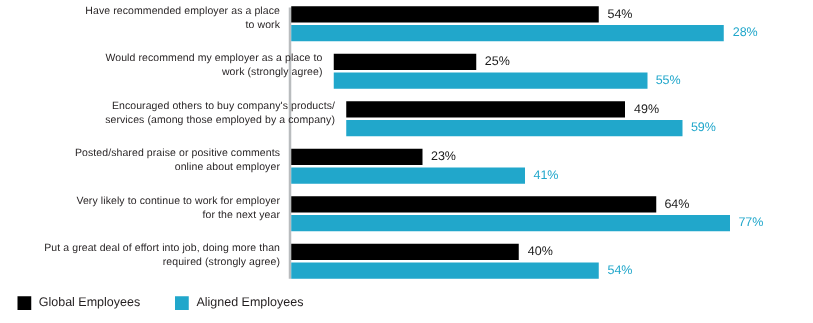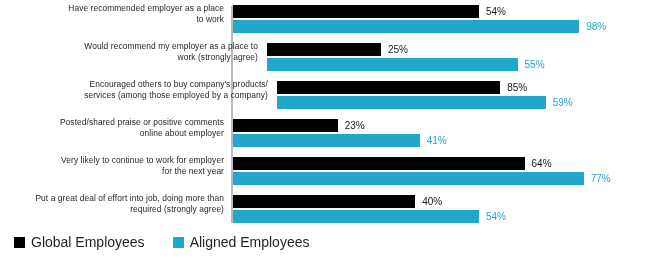--- a/index.html
+++ b/index.html
@@ -104,21 +104,21 @@
   }
   .legend-swatch {
     width: 11px;
     height: 11px;
     margin-right: 6px;
     flex: 0 0 auto;
   }
   .legend-swatch.black { background: #000000; }
   .legend-swatch.cyan  { background: #21a7cb; }
   .legend-text {
-    font-size: 14px;
+    font-size: 10px;
     color: #231f20;
     white-space: nowrap;
   }
 </style>
 </head>
 <body>
 
 <div id="chart-root">
 
   <div class="plot">
@@ -128,21 +128,21 @@
       <div class="cat-label">
         <div>Have recommended employer as a place</div>
         <div>to work</div>
       </div>
       <div class="bar-row black">
         <div class="bar black" id="bar-0-0" style="width: 245.97px;"></div>
         <div class="bar-value black" id="val-0-0" style="left: 252.97px;">54%</div>
       </div>
       <div class="bar-row cyan">
         <div class="bar cyan" id="bar-1-0" style="width: 346.18px;"></div>
-        <div class="bar-value cyan" id="val-1-0" style="left: 353.18px;">98%</div>
+        <div class="bar-value cyan" id="val-1-0" style="left: 353.18px;">28%</div>
       </div>
     </div>
 
     <div class="group" id="group-1" style="top: 43px; margin-left: 34px;">
       <div class="cat-label">
         <div>Would recommend my employer as a place to</div>
         <div>work (strongly agree)</div>
       </div>
       <div class="bar-row black">
         <div class="bar black" id="bar-0-1" style="width: 113.875px;"></div>
@@ -154,21 +154,21 @@
       </div>
     </div>
 
     <div class="group" id="group-2" style="top: 81px; margin-left: 44px;">
       <div class="cat-label">
         <div>Encouraged others to buy company's products/</div>
         <div>services (among those employed by a company)</div>
       </div>
       <div class="bar-row black">
         <div class="bar black" id="bar-0-2" style="width: 223.195px;"></div>
-        <div class="bar-value black" id="val-0-2" style="left: 230.195px;">85%</div>
+        <div class="bar-value black" id="val-0-2" style="left: 230.195px;">49%</div>
       </div>
       <div class="bar-row cyan">
         <div class="bar cyan" id="bar-1-2" style="width: 268.745px;"></div>
         <div class="bar-value cyan" id="val-1-2" style="left: 275.745px;">59%</div>
       </div>
     </div>
 
     <div class="group" id="group-3" style="top: 119px;">
       <div class="cat-label">
         <div>Posted/shared praise or positive comments</div>

